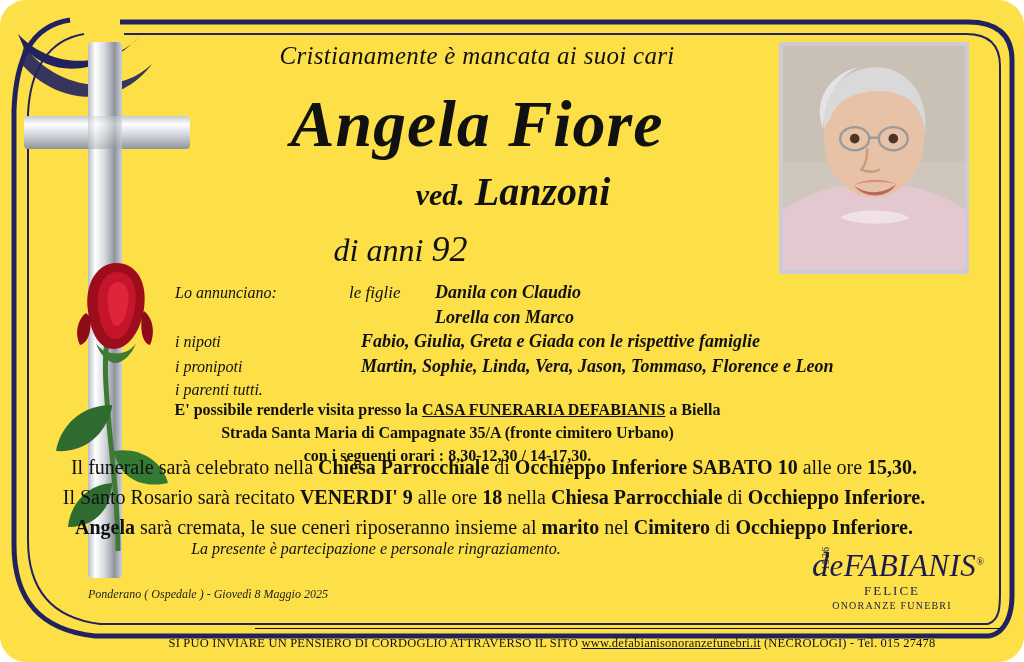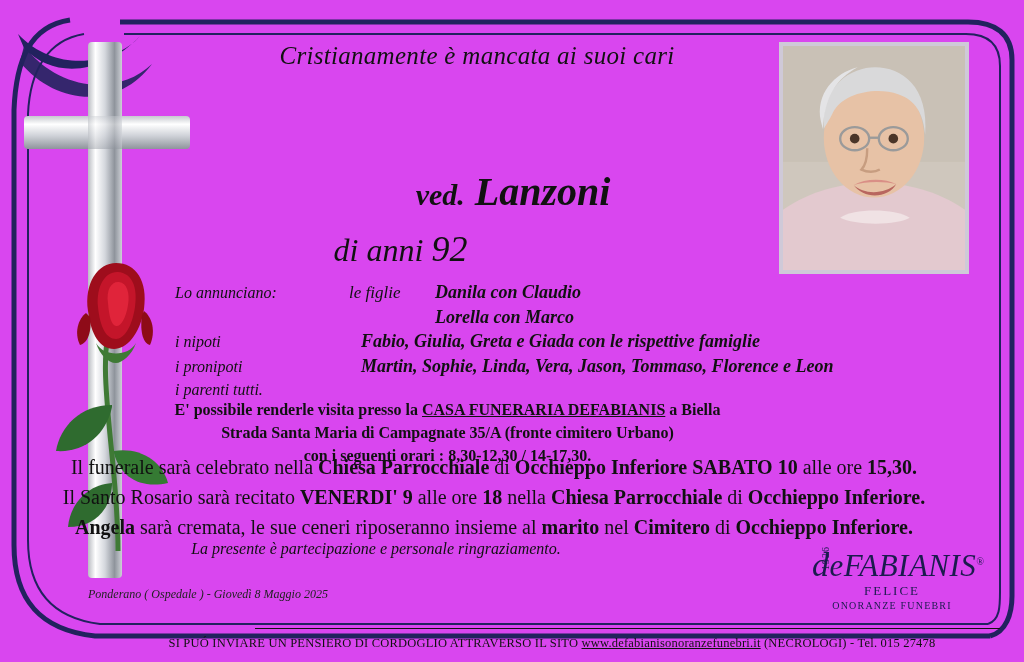--- a/index.html
+++ b/index.html
@@ -11,21 +11,22 @@
     width: 1024px;
     height: 662px;
     font-family: "Liberation Serif", serif;
     color: #111111;
     overflow: hidden;
   }
   .page {
     position: relative;
     width: 1024px;
     height: 662px;
-    background: #d946ef;
+    background: #fde047;
+    border-radius: 26px;
   }
 
   
   .frame-svg {
     position: absolute;
     left: 0;
     top: 0;
     width: 1024px;
     height: 662px;
     pointer-events: none;
@@ -323,20 +324,23 @@
       <path d="M74,144 C84,154 106,154 118,143 C110,158 84,159 74,144 Z" fill="#b8665f"></path>
       <path d="M74,144 C86,140 106,140 118,143 C106,137 86,137 74,144 Z" fill="#d98f86"></path>
       <path d="M60,178 C74,168 116,168 132,178 C120,186 74,186 60,178 Z" fill="#f0e2e4"></path>
     </svg>
   </div>
 
   <div class="intro">
     <span class="intro-inner">Cristianamente è mancata ai suoi cari</span>
   </div>
 
+  <div class="name">
+    <span class="name-inner">Angela Fiore</span>
+  </div>
 
   <div class="ved">
     <span class="ved-inner">
       <span class="small">ved.</span>
       <span>Lanzoni</span>
     </span>
   </div>
 
   <div class="age">
     <span class="age-inner">

